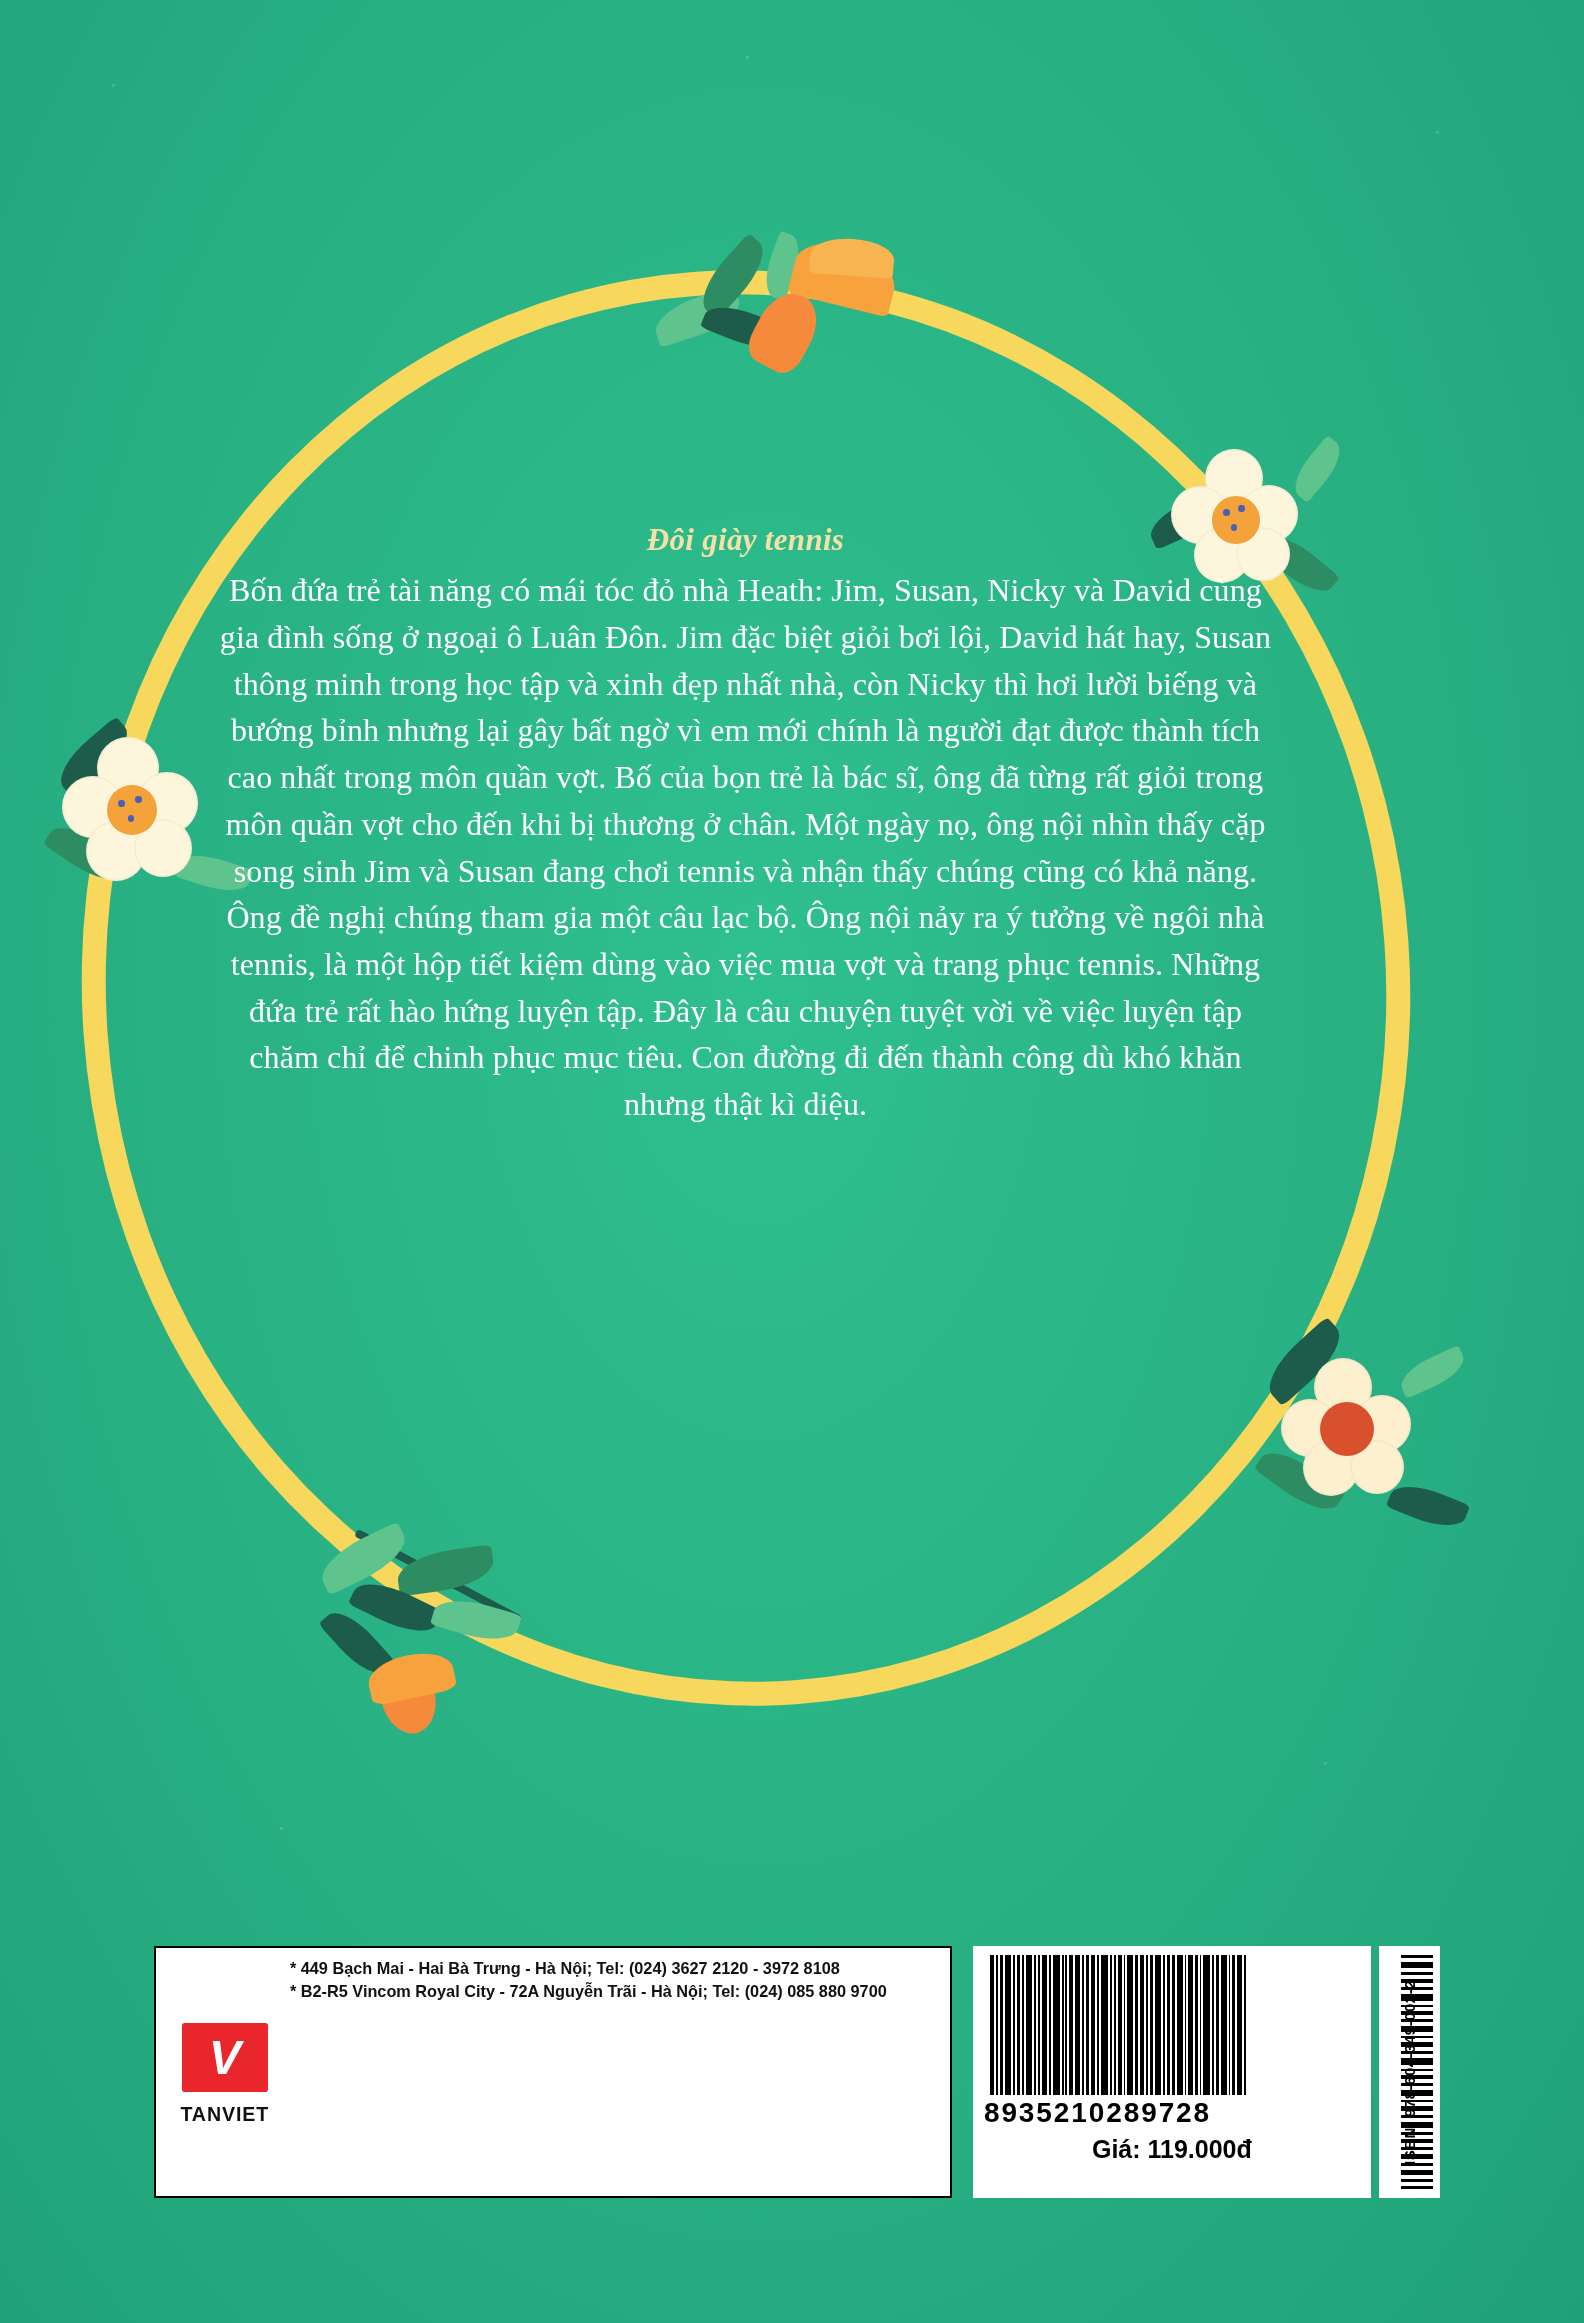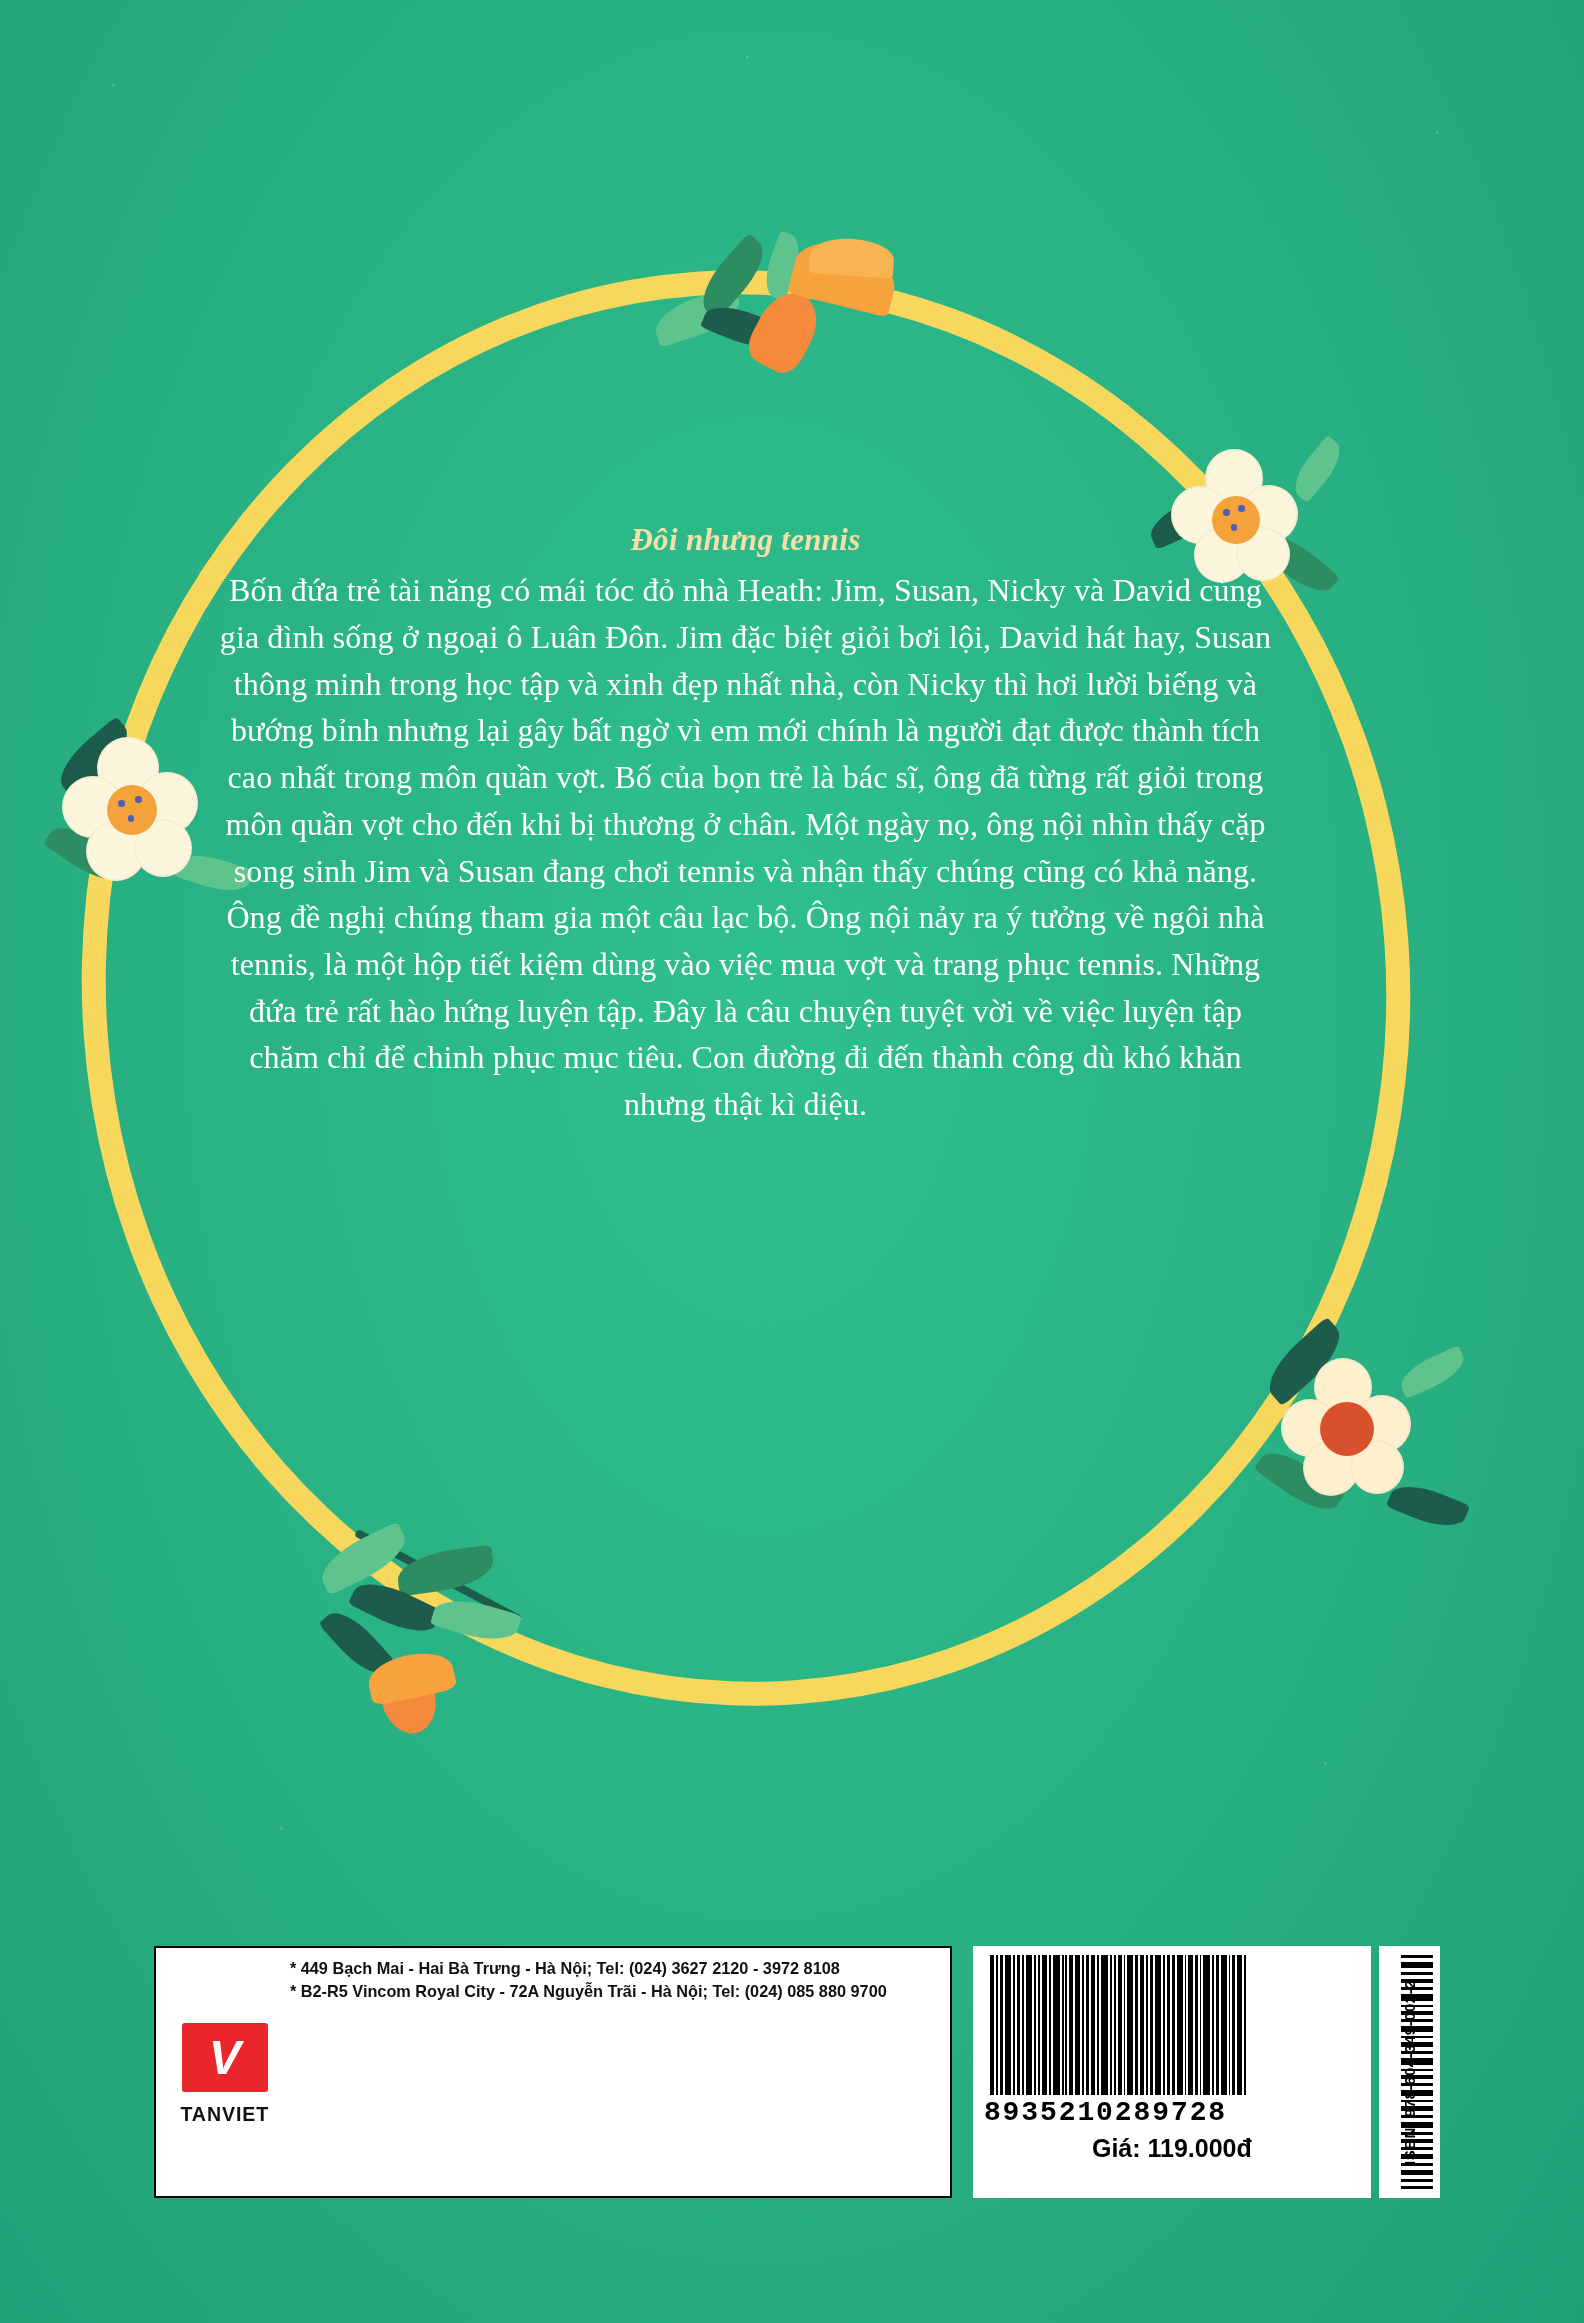--- a/index.html
+++ b/index.html
@@ -240,21 +240,21 @@
     gap: 0;
     padding-left: 5.6px;
   }
   .bars span {
     display: block;
     background: #000;
     height: 100%;
     margin-right: 1.9px;
   }
   .barcode-digits {
-    font-family: Liberation Mono, monospace;
+    font-family: Liberation Sans, sans-serif;
     font-size: 28px;
     font-weight: bold;
     letter-spacing: 1.9px;
     color: #000;
     margin-top: 1.9px;
     white-space: nowrap;
   }
   .price {
     font-family: "Liberation Sans", sans-serif;
     font-size: 25px;
@@ -379,21 +379,21 @@
     <div class="leaf light" style="left:9.3px;top:1.9px;width:93px;height:37px;transform:rotate(-26deg);"></div>
     <div class="leaf mid" style="left:89px;top:13px;width:97px;height:39px;transform:rotate(-8deg);"></div>
     <div class="leaf" style="left:43px;top:52px;width:89px;height:35px;transform:rotate(26deg);"></div>
     <div class="leaf light" style="left:125px;top:65px;width:86px;height:34px;transform:rotate(16deg);"></div>
     <div class="leaf" style="left:9.3px;top:89px;width:80px;height:32px;transform:rotate(48deg);"></div>
     <div class="petal-orange" style="left:73px;top:121px;width:54px;height:75px;transform:rotate(-14deg);border-radius:40% 40% 50% 50%;"></div>
     <div class="petal-tip" style="left:60px;top:117px;width:86px;height:43px;transform:rotate(-12deg);border-radius:50% 50% 18% 18%;background:#f7a23c;"></div>
   </div>
 
   <div class="blurb">
-    <div class="blurb-title">Đôi nhưng tennis</div>
+    <div class="blurb-title">Đôi giày tennis</div>
     <div class="blurb-body">Bốn đứa trẻ tài năng có mái tóc đỏ nhà Heath: Jim, Susan, Nicky và David cùng gia đình sống ở ngoại ô Luân Đôn. Jim đặc biệt giỏi bơi lội, David hát hay, Susan thông minh trong học tập và xinh đẹp nhất nhà, còn Nicky thì hơi lười biếng và bướng bỉnh nhưng lại gây bất ngờ vì em mới chính là người đạt được thành tích cao nhất trong môn quần vợt. Bố của bọn trẻ là bác sĩ, ông đã từng rất giỏi trong môn quần vợt cho đến khi bị thương ở chân. Một ngày nọ, ông nội nhìn thấy cặp song sinh Jim và Susan đang chơi tennis và nhận thấy chúng cũng có khả năng. Ông đề nghị chúng tham gia một câu lạc bộ. Ông nội nảy ra ý tưởng về ngôi nhà tennis, là một hộp tiết kiệm dùng vào việc mua vợt và trang phục tennis. Những đứa trẻ rất hào hứng luyện tập. Đây là câu chuyện tuyệt vời về việc luyện tập chăm chỉ để chinh phục mục tiêu. Con đường đi đến thành công dù khó khăn nhưng thật kì diệu.</div>
   </div>
 
   <div class="footer">
 
     <div class="pub-box">
       <div class="pub-main">
         <div class="logo-box">
           <div class="logo-mark">
             <span class="logo-v">V</span>

